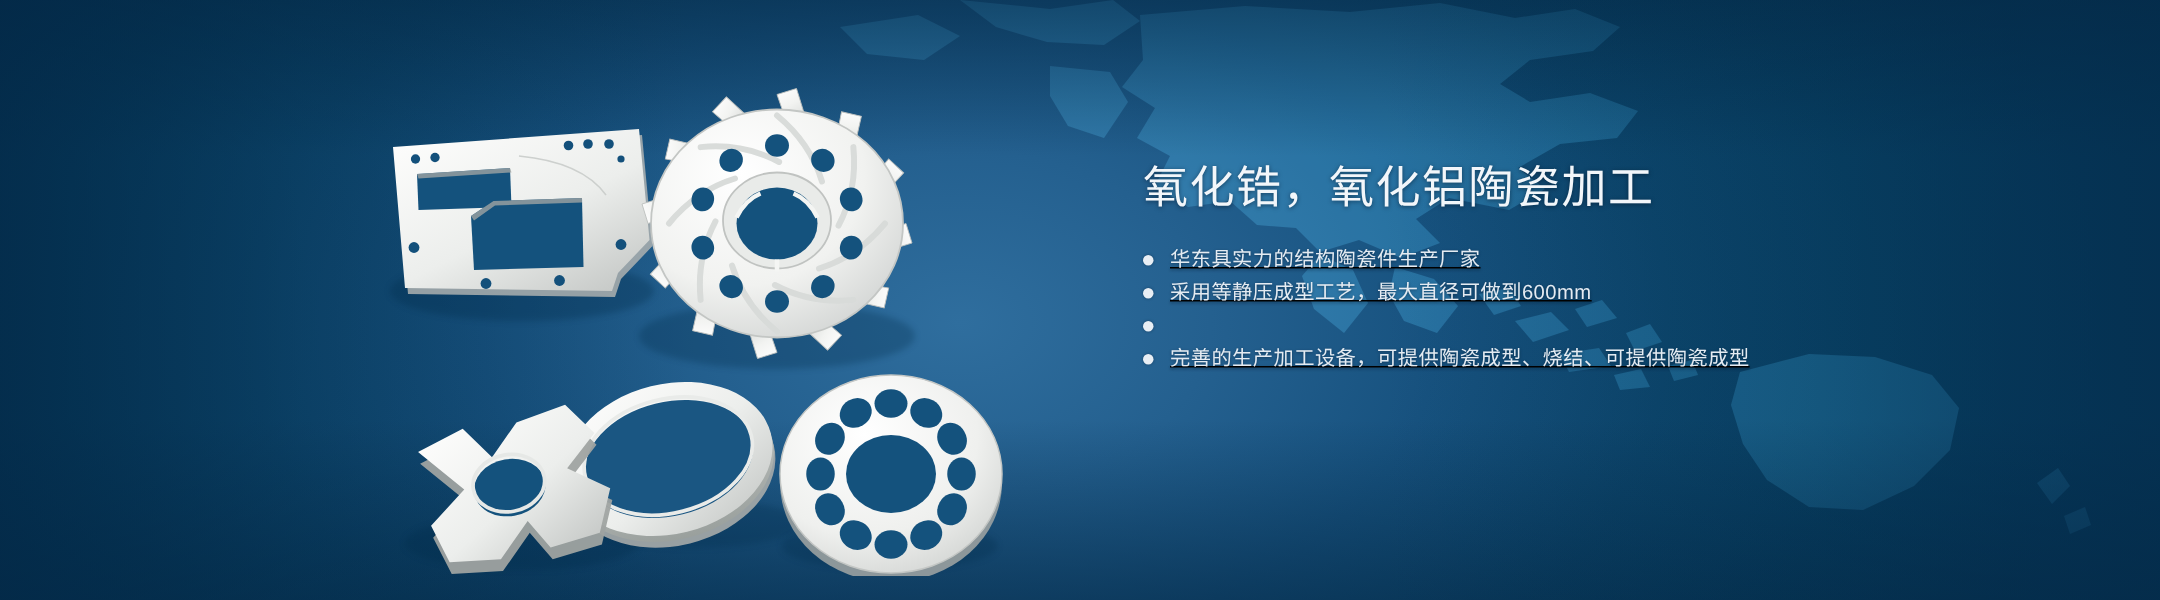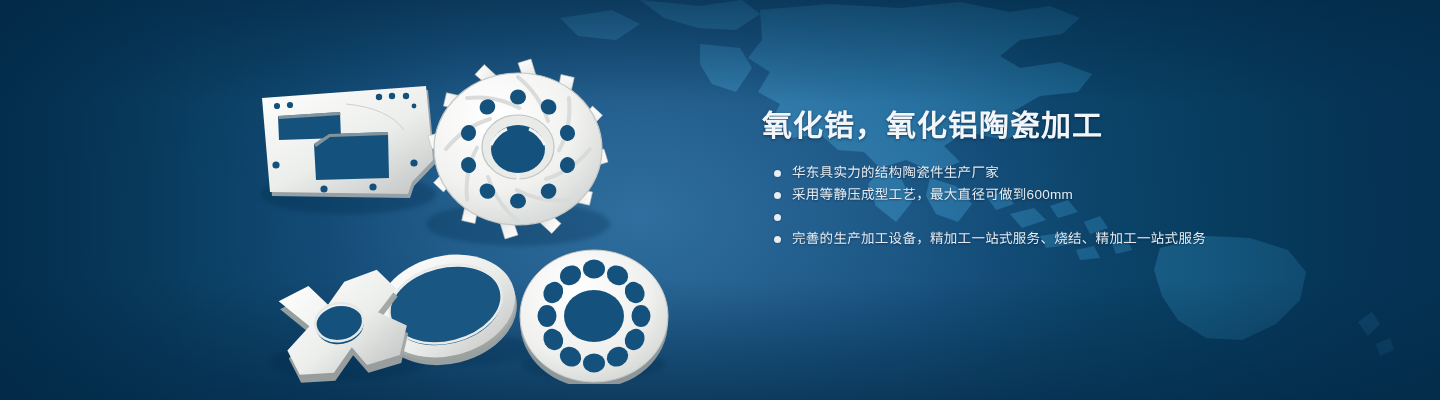--- a/index.html
+++ b/index.html
@@ -54,27 +54,27 @@
 
   
   .copy{
     position:absolute;left:762px;top:106px;width:620px;
   }
   .headline{
     font-size:30px;
     line-height:40px;
     letter-spacing:1px;
     color:#f2f6fa;
-    font-weight:700;
+    font-weight:400;
     margin:0 0 16px 0;
     text-shadow:0 1px 3px rgba(0,18,36,.55);
     white-space:nowrap;
   }
   .bullets{
-    list-style:none;margin:12px;padding:0;
+    list-style:none;margin:0;padding:0;text-decoration:underline;
   }
   .bullet{
     display:flex;align-items:center;
     height:22px;
     margin-bottom:0px;
   }
   .bullet-dot{
     flex:0 0 auto;
     width:7px;height:7px;border-radius:50%;
     background:#e8eef4;
@@ -298,18 +298,18 @@
       </li>
       <li class="bullet">
         <span class="bullet-dot"></span>
         <span class="bullet-text">采用等静压成型工艺，最大直径可做到600mm</span>
       </li>
       <li class="bullet">
         <span class="bullet-dot"></span>
       </li>
       <li class="bullet">
         <span class="bullet-dot"></span>
-        <span class="bullet-text">完善的生产加工设备，精加工一站式服务、烧结、精加工一站式服务</span>
+        <span class="bullet-text">完善的生产加工设备，可提供陶瓷成型、烧结、可提供陶瓷成型</span>
       </li>
     </ul>
   </div>
 
 </div>
 
 </body></html>

